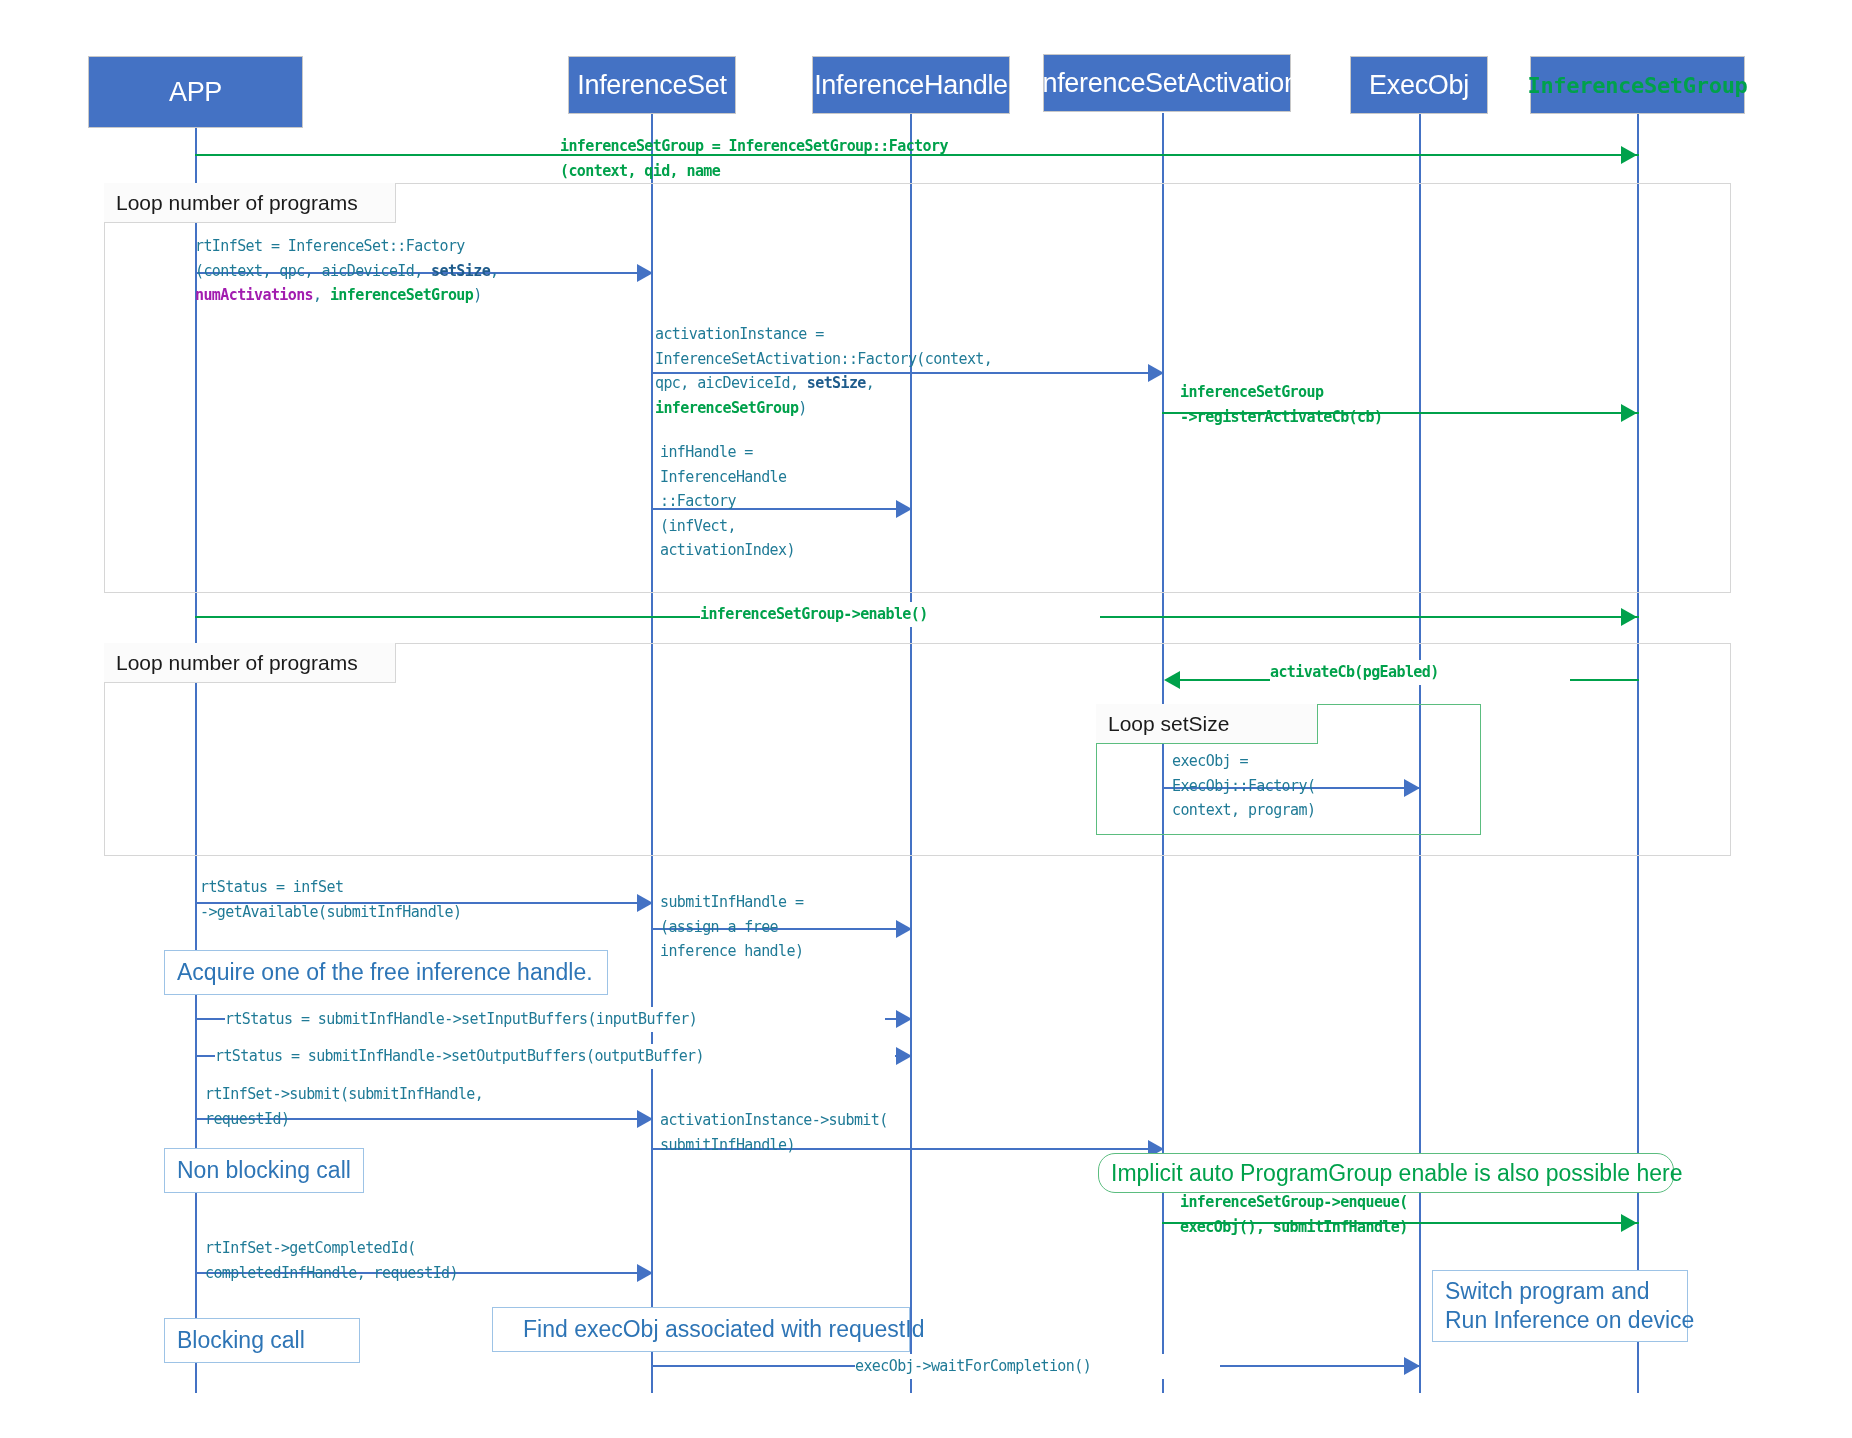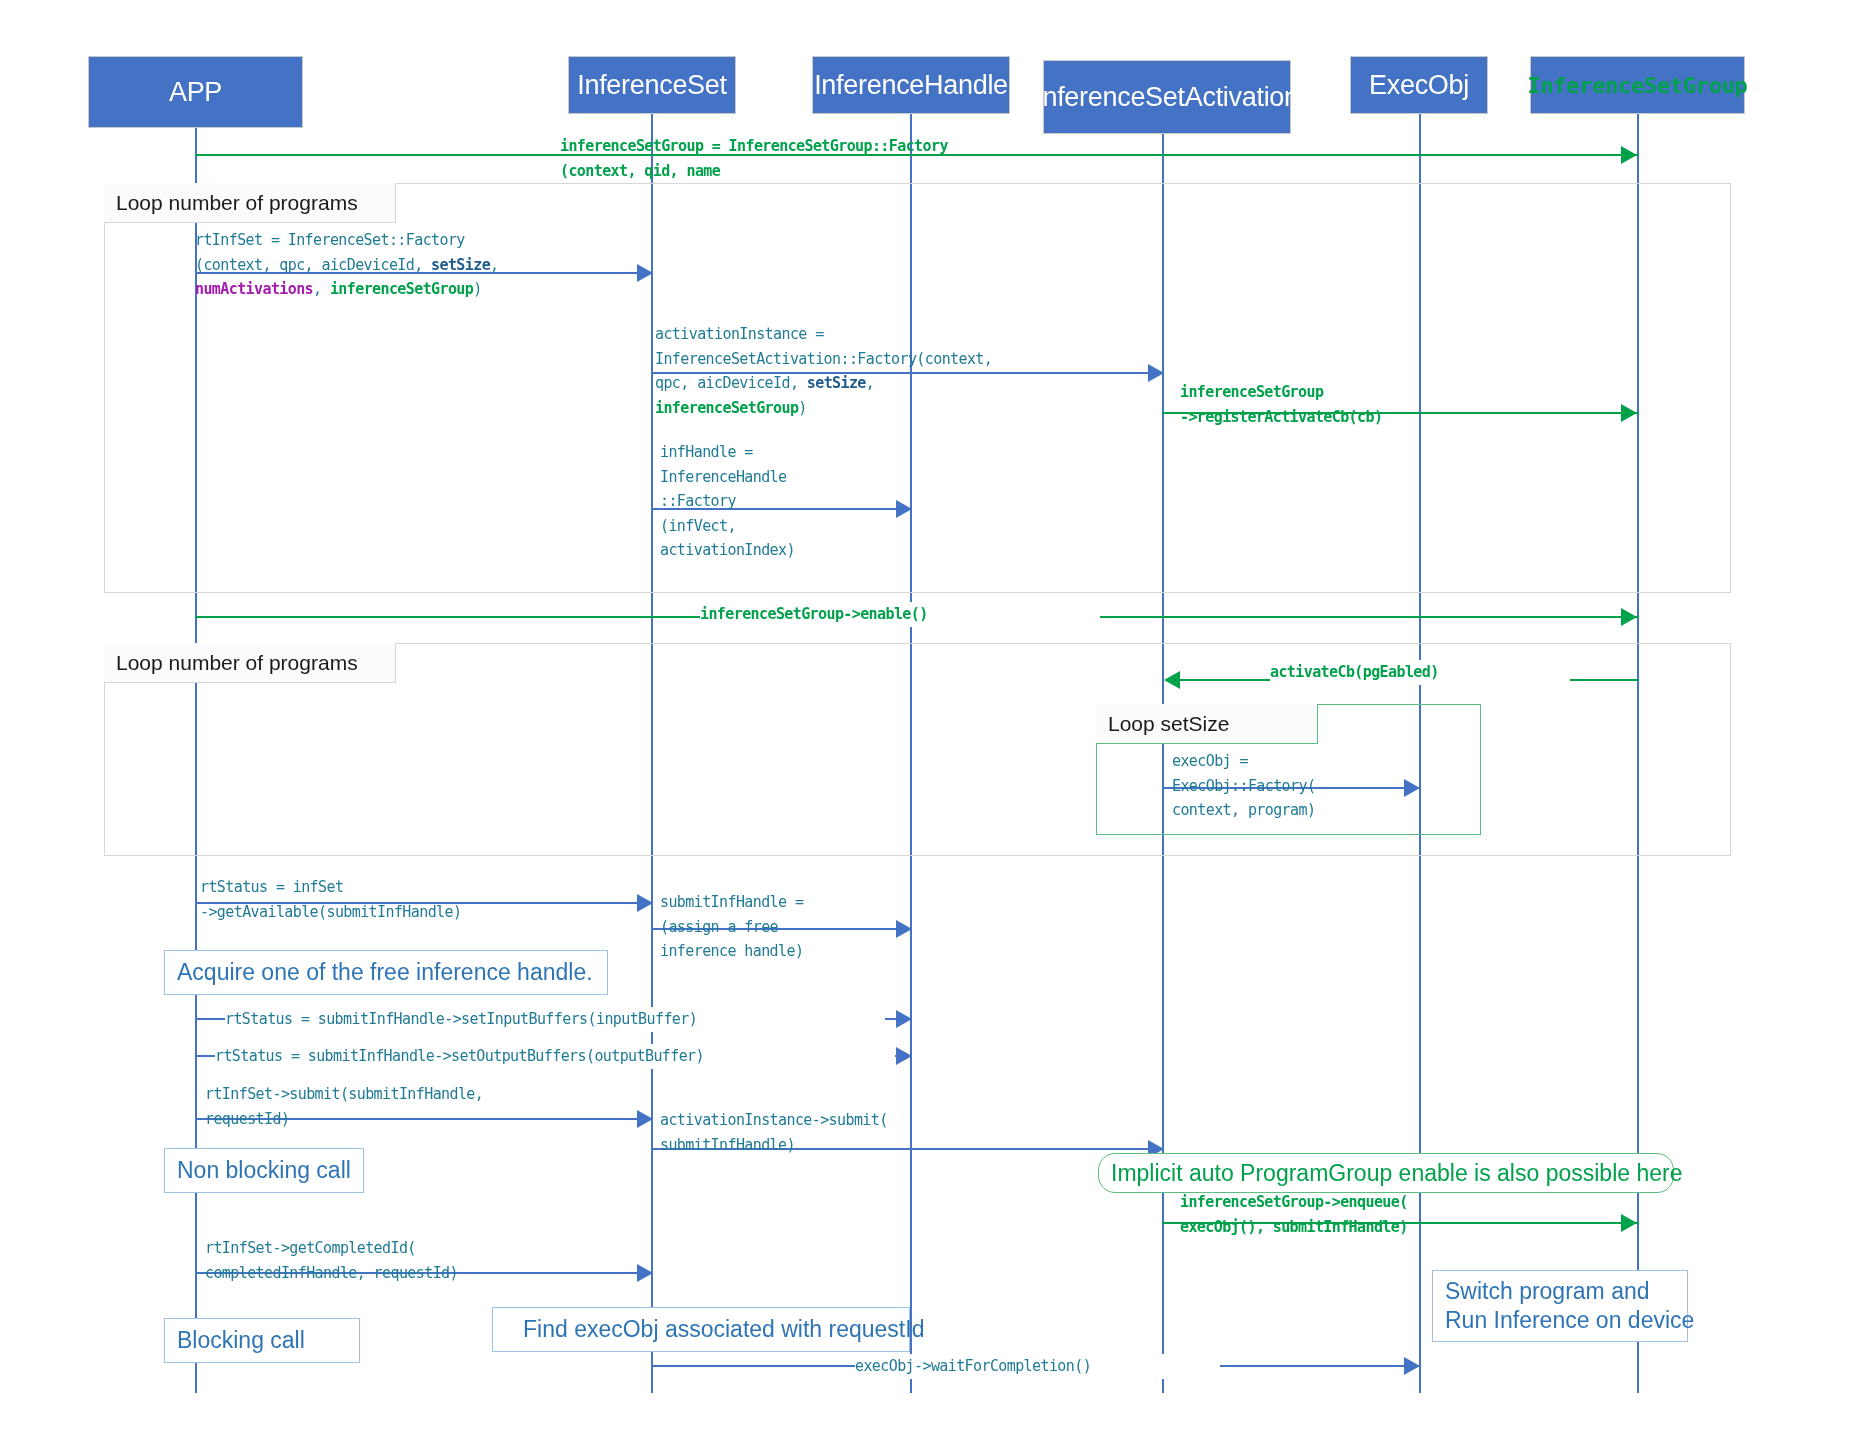--- a/index.html
+++ b/index.html
@@ -135,42 +135,42 @@
 
   <div class="participant" style="left:88px; top:56px; width:215px; height:72px;">
     <span>APP</span>
   </div>
   <div class="participant" style="left:568px; top:56px; width:168px; height:58px;">
     <span>InferenceSet</span>
   </div>
   <div class="participant" style="left:812px; top:56px; width:198px; height:58px;">
     <span>InferenceHandle</span>
   </div>
-  <div class="participant" style="left:1043px; top:60px; width:248px; height:74px;">
+  <div class="participant" style="left:1043px; top:54px; width:248px; height:58px;">
     <span>InferenceSetActivation</span>
   </div>
   <div class="participant" style="left:1350px; top:56px; width:138px; height:58px;">
     <span>ExecObj</span>
   </div>
   <div class="participant mono-green" style="left:1530px; top:56px; width:215px; height:58px;">
     <span>InferenceSetGroup</span>
   </div>
 
   <div class="mline green" style="left:195px; top:154px; width:1444px;"></div>
   <div class="arrowhead right green" style="left:1621px; top:146px;"></div>
   <div class="label green" style="left:560px; top:134px; width:640px;"><span>inferenceSetGroup = InferenceSetGroup::Factory</span><br><span>(context, qid, name</span></div>
 
   <div class="frag" style="left:104px; top:183px; width:1627px; height:410px;"></div>
   <div class="fraglabel" style="left:104px; top:183px; width:292px; height:40px;">
     <span>Loop number of programs</span>
   </div>
 
   <div class="mline blue" style="left:195px; top:272px; width:456px;"></div>
   <div class="arrowhead right blue" style="left:637px; top:264px;"></div>
-  <div class="label blue" style="left:195px; top:228px; width:450px;"><span>rtInfSet = InferenceSet::Factory</span><br><span>(context, qpc, aicDeviceId, <span style="color:#1f5c8c;font-weight:bold">setSize</span>,</span><br><span><span style="color:#a21caf;font-weight:bold">numActivations</span>, <span style="color:#00a14b;font-weight:bold">inferenceSetGroup</span>)</span></div>
+  <div class="label blue" style="left:195px; top:234px; width:450px;"><span>rtInfSet = InferenceSet::Factory</span><br><span>(context, qpc, aicDeviceId, <span style="color:#1f5c8c;font-weight:bold">setSize</span>,</span><br><span><span style="color:#a21caf;font-weight:bold">numActivations</span>, <span style="color:#00a14b;font-weight:bold">inferenceSetGroup</span>)</span></div>
 
   <div class="mline blue" style="left:651px; top:372px; width:511px;"></div>
   <div class="vstub blue" style="left:651px; top:342px; height:32px;"></div>
   <div class="arrowhead right blue" style="left:1148px; top:364px;"></div>
   <div class="label blue" style="left:655px; top:322px; width:505px;"><span>activationInstance =</span><br><span>InferenceSetActivation::Factory(context,</span><br><span>qpc, aicDeviceId, <span style="color:#1f5c8c;font-weight:bold">setSize</span>,</span><br><span><span style="color:#00a14b;font-weight:bold">inferenceSetGroup</span>)</span></div>
 
   <div class="mline green" style="left:1162px; top:412px; width:477px;"></div>
   <div class="arrowhead right green" style="left:1621px; top:404px;"></div>
   <div class="label green" style="left:1180px; top:380px; width:440px;"><span>inferenceSetGroup</span><br><span>-&gt;registerActivateCb(cb)</span></div>
 

